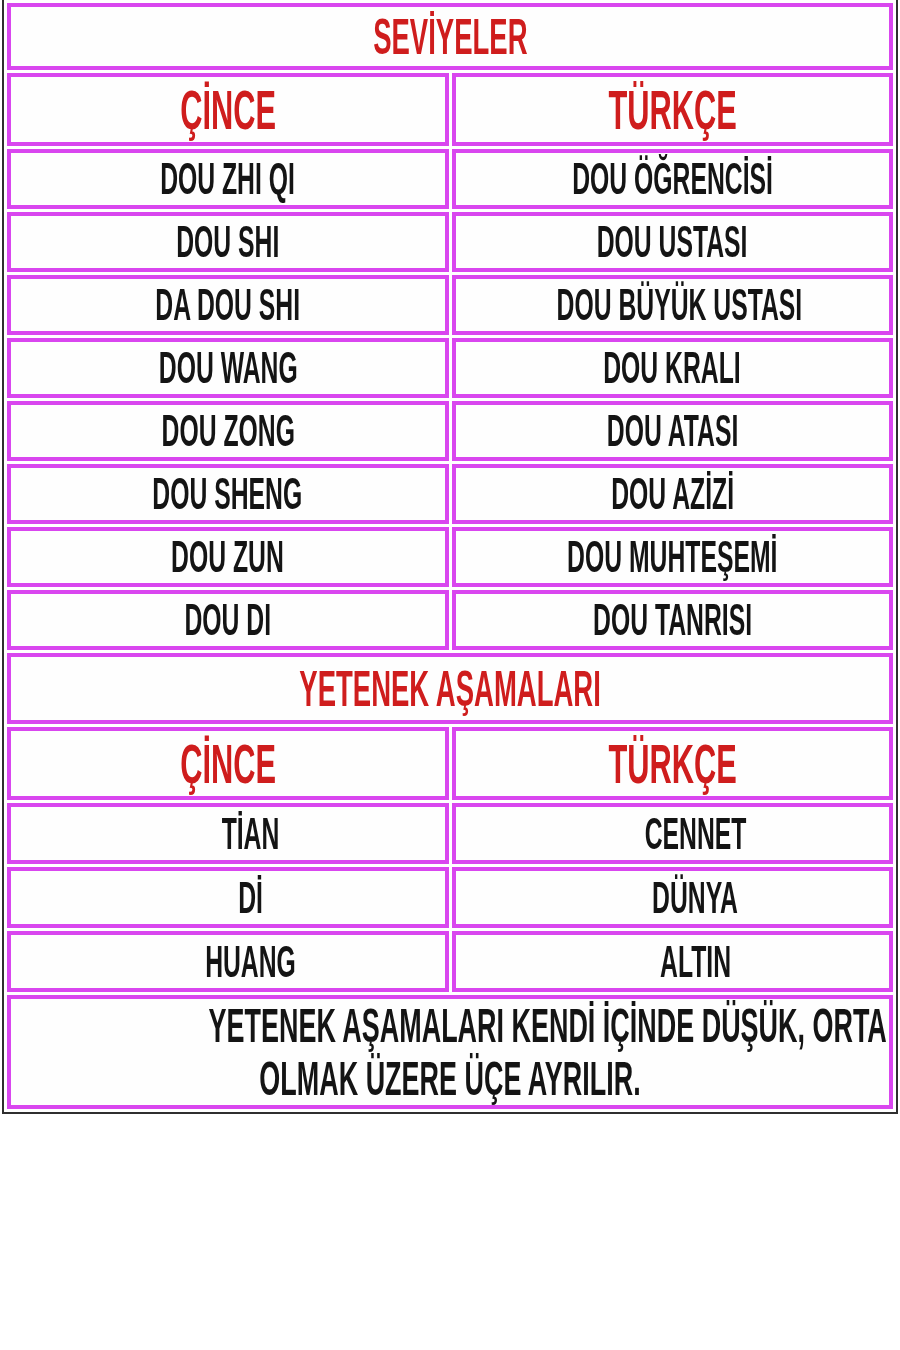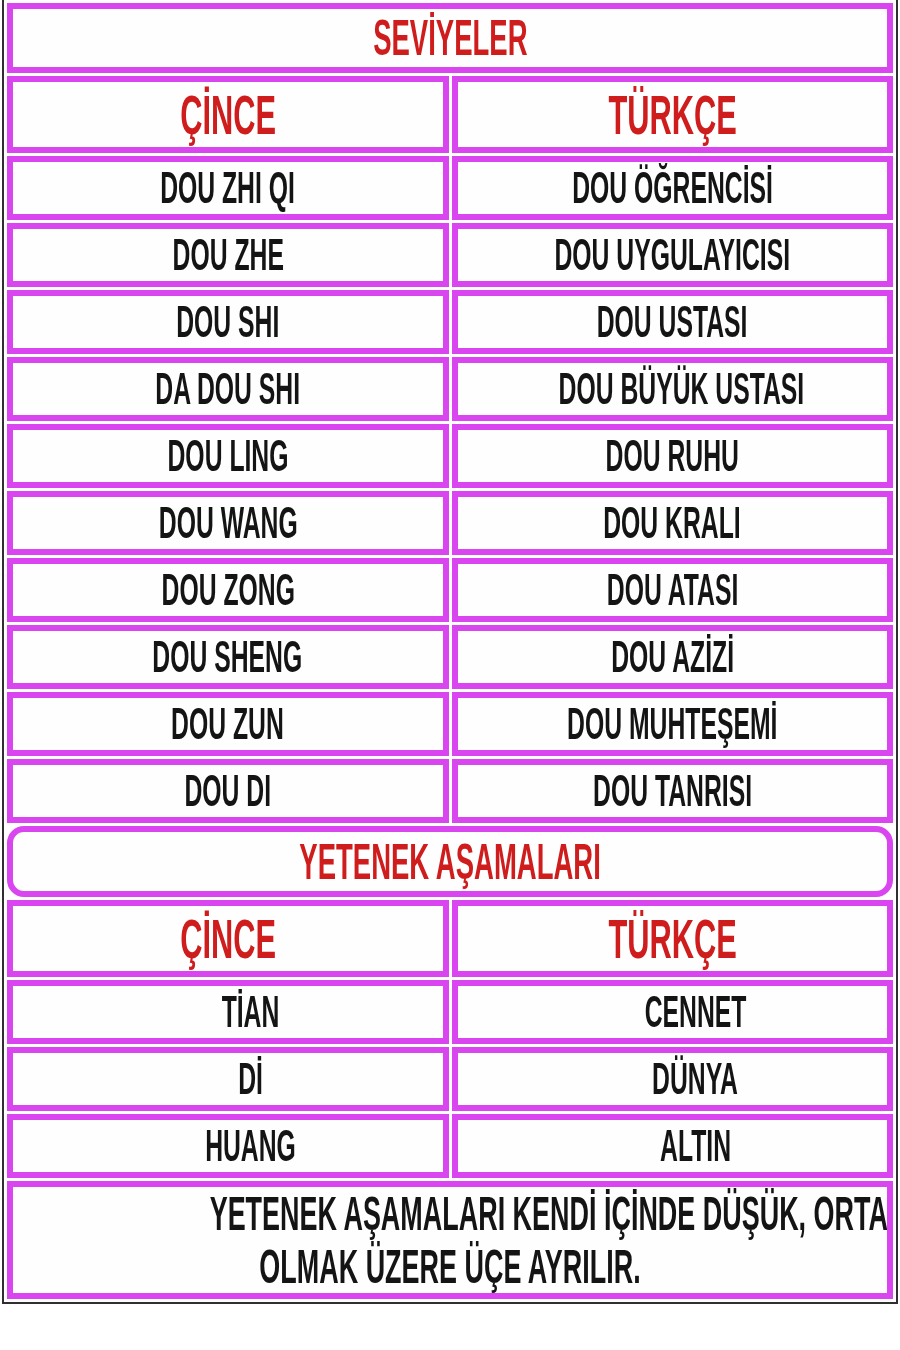--- a/index.html
+++ b/index.html
@@ -23,21 +23,21 @@
     top: -2px;
     width: 896px;
     border-collapse: separate;
     border-spacing: 3px;
     border: 2px solid #2f2f2f;
     background: #ffffff;
     table-layout: fixed;
   }
   table.lvl td {
     box-sizing: border-box;
-    border: 6px solid #d946ef;
+    border: 4px solid #d946ef;
     background: #fefefe;
     text-align: center;
     vertical-align: middle;
     padding: 0;
     overflow: hidden;
   }
   .cnd {
     display: inline-block;
     transform: scaleX(0.55);
     transform-origin: 50% 50%;
@@ -46,21 +46,21 @@
     letter-spacing: 0;
     color: #141414;
   }
   .red .cnd { color: #cf1d1d; }
   tr.r-t1 td { height: 67px; }
   tr.r-t1 .cnd { font-size: 50px; }
   tr.r-h1 td { height: 70px; }
   tr.r-h1 .cnd { font-size: 56px; }
   tbody.b1 td { height: 60px; text-align: center; }
   tbody.b1 .cnd, tbody.b2 .cnd { font-size: 45px; }
-  tr.r-t2 td { height: 71px; border-radius: 17px; }
+  tr.r-t2 td { height: 71px; }
   tr.r-t2 .cnd { font-size: 50px; }
   tr.r-h2 td { height: 62px; }
   tr.r-h2 .cnd { font-size: 56px; }
   tbody.b2 td { height: 61px; padding-left: 46px; }
   tr.r-ft td { height: 107px; }
   tr.r-ft .cnd {
     display: block;
     font-size: 49px;
     line-height: 53px;
   }
@@ -90,34 +90,26 @@
         </td>
       </tr>
     </tbody>
 
     <tbody class="b1">
         <tr>
           <td><span class="cnd">DOU ZHI QI</span></td>
           <td><span class="cnd">DOU ÖĞRENCİSİ</span></td>
         </tr>
         <tr>
-          <td><span class="cnd">DOU ZHE</span></td>
-          <td><span class="cnd">DOU UYGULAYICISI</span></td>
-        </tr>
-        <tr>
           <td><span class="cnd">DOU SHI</span></td>
           <td><span class="cnd">DOU USTASI</span></td>
         </tr>
         <tr>
           <td><span class="cnd">DA DOU SHI</span></td>
           <td><span class="cnd">DOU BÜYÜK USTASI</span></td>
-        </tr>
-        <tr>
-          <td><span class="cnd">DOU LING</span></td>
-          <td><span class="cnd">DOU RUHU</span></td>
         </tr>
         <tr>
           <td><span class="cnd">DOU WANG</span></td>
           <td><span class="cnd">DOU KRALI</span></td>
         </tr>
         <tr>
           <td><span class="cnd">DOU ZONG</span></td>
           <td><span class="cnd">DOU ATASI</span></td>
         </tr>
         <tr>

